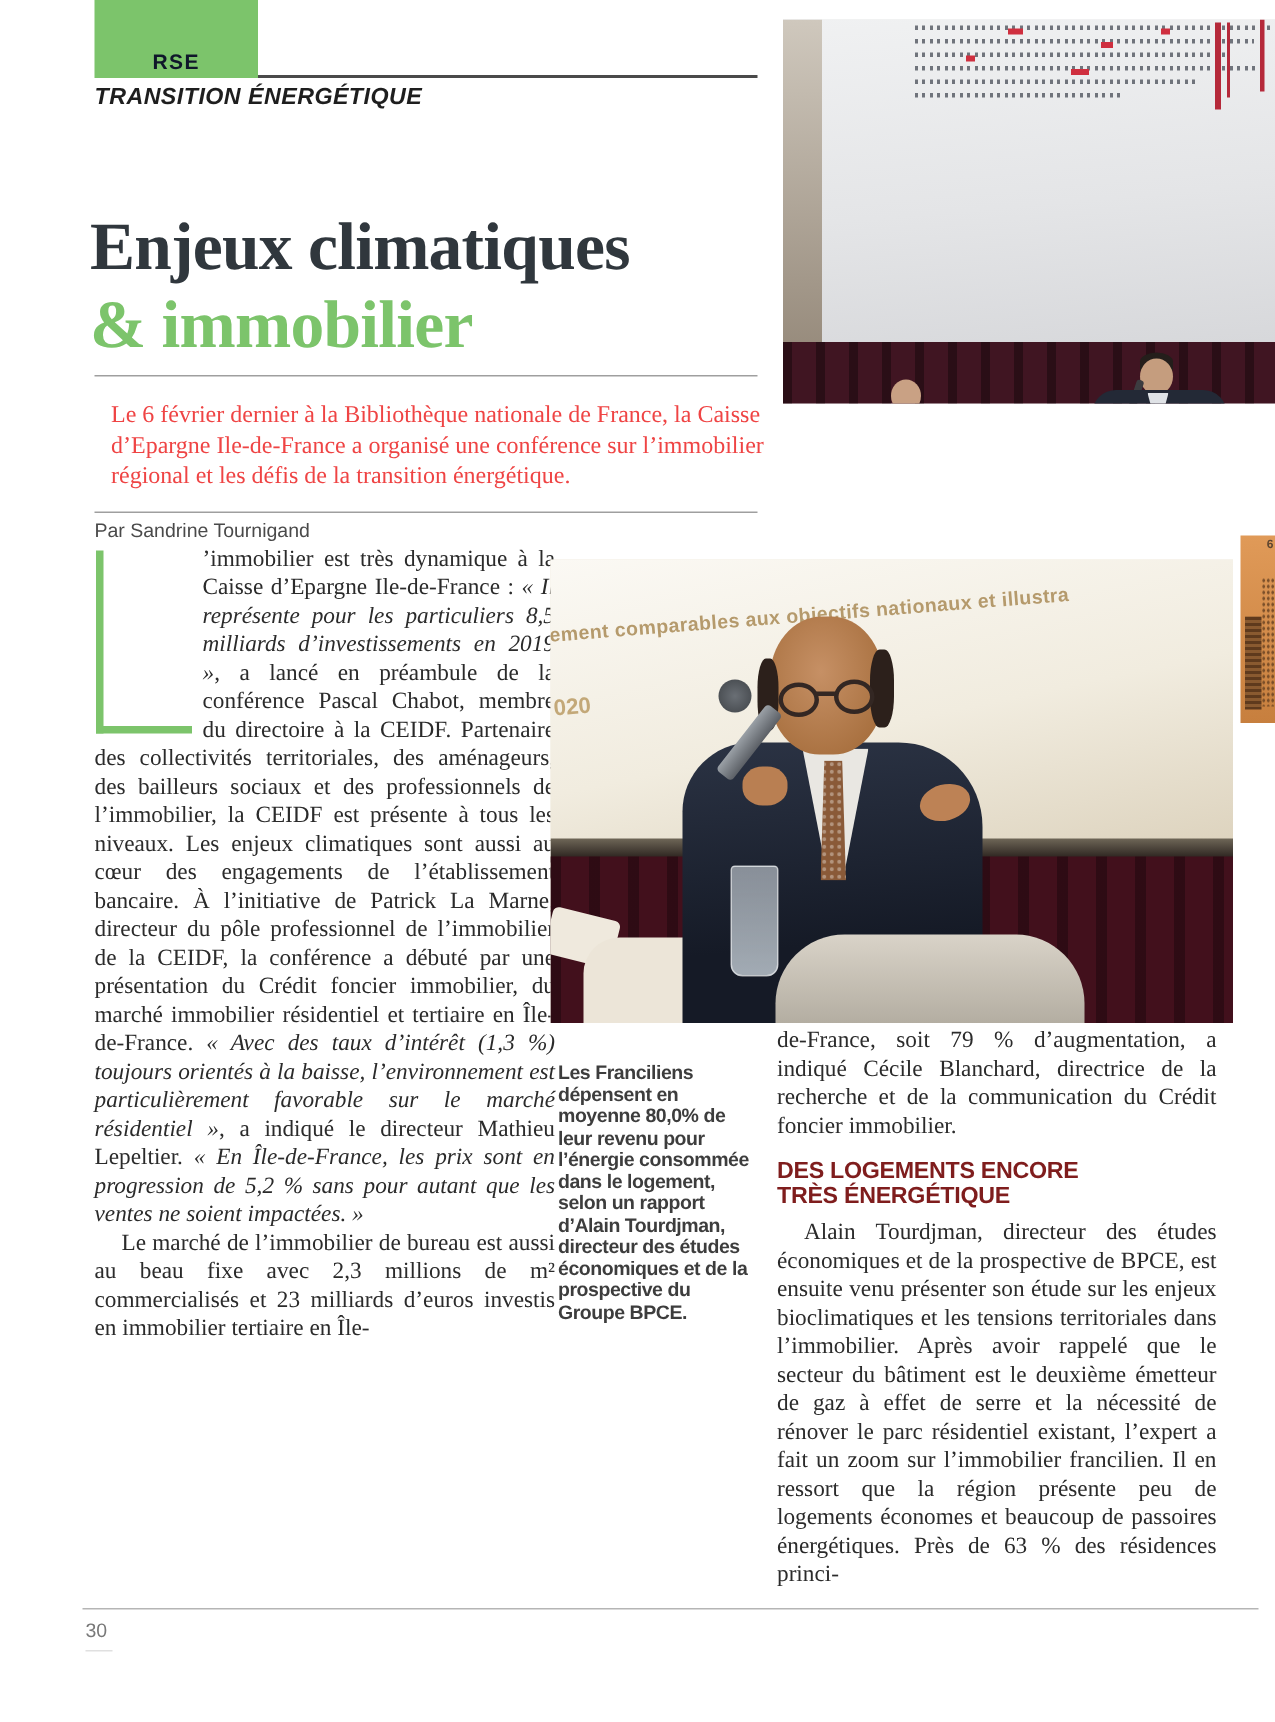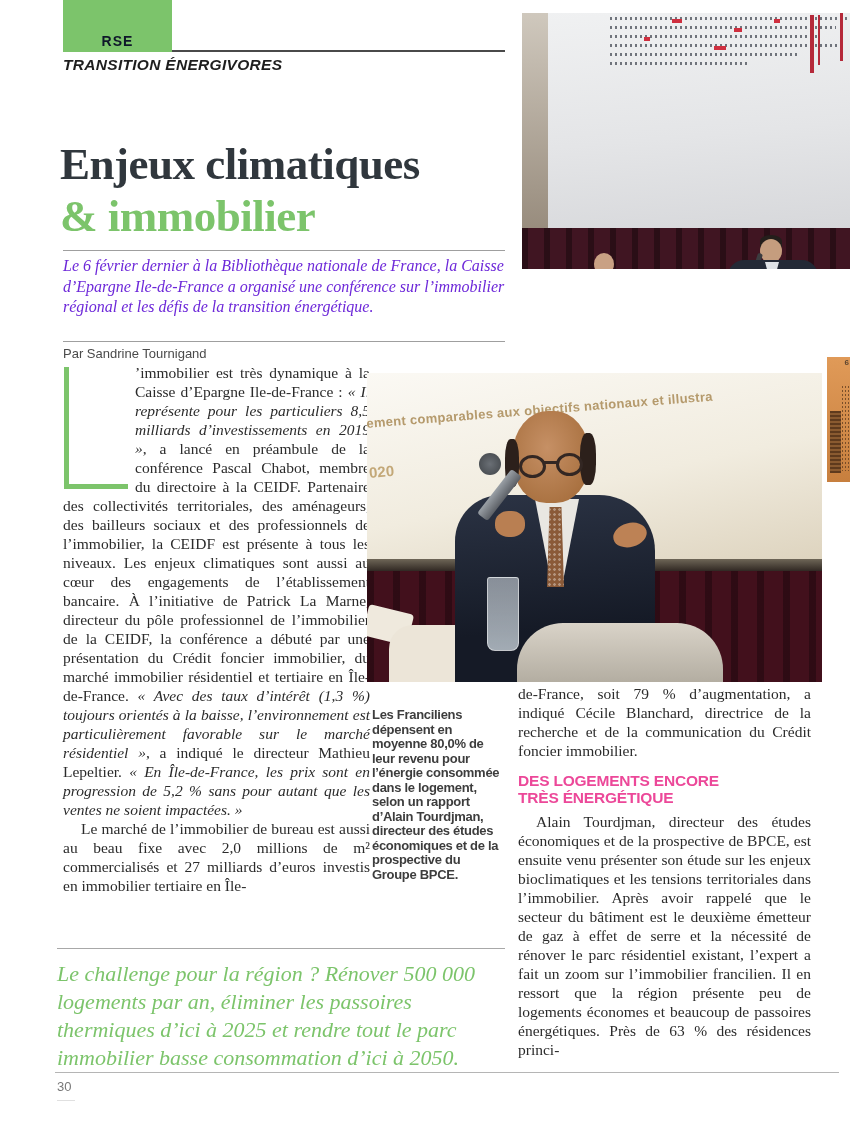--- a/index.html
+++ b/index.html
@@ -15,38 +15,38 @@
   .kicker-section{position:absolute;left:63px;top:56px;font-style:italic;font-weight:bold;
     font-size:15.5px;color:#1e1e1e;letter-spacing:0.3px;}
 
   
   .title{position:absolute;left:60px;top:138px;margin:0;font-family:"Liberation Serif",serif;
     font-weight:bold;font-size:45px;line-height:52px;letter-spacing:-0.5px;}
   .title .t1{color:#30373d;text-align:right;}
   .title .t2{color:#7cc46b;}
   .rule{position:absolute;border-top:1px solid #9f9f9f;}
   .rule1{left:63px;top:250px;width:442px;}
-  .standfirst{position:absolute;left:63px;top:256px;width:442px;margin:0;
-    font-family:"Liberation Serif",serif;font-style:italic;font-size:16px;line-height:20.5px;color:#6d28d9;}
+  .standfirst{position:absolute;left:63px;top:256px;width:442px;margin:11px;
+    font-family:"Liberation Serif",serif;font-size:16px;line-height:20.5px;color:#ef4444;}
   .rule2{left:63px;top:341px;width:442px;}
   .byline{position:absolute;left:63px;top:346px;margin:0;font-size:13px;color:#4a4a4a;}
 
   
   .para{font-family:"Liberation Serif",serif;font-size:15.5px;line-height:19px;color:#2b2b2b;
     text-align:justify;margin:0;}
   .para em{font-style:italic;}
   .indent{text-indent:18px;}
   .col1{position:absolute;left:63px;top:363px;width:307px;}
   .col2{position:absolute;left:518px;top:684px;width:293px;}
 
   .dropcap-holder{float:left;width:72px;height:133px;position:relative;}
   .dropcap-holder .lv{position:absolute;left:1px;top:4px;width:5px;height:122px;background:#7cc46b;}
   .dropcap-holder .lh{position:absolute;left:1px;top:121px;width:64px;height:5px;background:#7cc46b;}
 
-  .subhead{margin:12px 0 6px 0;font-size:15.5px;line-height:17px;font-weight:bold;color:#ec4899;
+  .subhead{margin:12px 0 6px 0;font-size:15.5px;line-height:17px;font-weight:bold;color:#7f1d1d;
     letter-spacing:-0.2px;}
 
   
   .pullquote{position:absolute;left:57px;top:948px;width:448px;border-top:1px solid #a8a8a8;
     padding-top:11px;font-family:"Liberation Serif",serif;font-style:italic;font-size:22px;
     line-height:28px;color:#7cc46b;}
 
   
   .caption{position:absolute;left:372px;top:708px;width:132px;font-weight:bold;font-size:13px;
     line-height:14.5px;color:#3d3d3d;letter-spacing:-0.3px;}
@@ -157,21 +157,21 @@
 </style>
 </head>
 <body>
 
 <div class="page">
 
   <div class="kicker-badge">
     <span>RSE</span>
   </div>
   <div class="kicker-line"></div>
-  <div class="kicker-section">TRANSITION ÉNERGIVORES</div>
+  <div class="kicker-section">TRANSITION ÉNERGÉTIQUE</div>
 
   <h1 class="title"><span class="t1">Enjeux climatiques</span><br><span class="t2">&amp; immobilier</span></h1>
   <div class="rule rule1"></div>
   <p class="standfirst">Le 6 février dernier à la Bibliothèque nationale de France, la Caisse d’Epargne Ile-de-France a organisé une conférence sur l’immobilier régional et les défis de la transition énergétique.</p>
   <div class="rule rule2"></div>
   <p class="byline">Par Sandrine Tournigand</p>
 
   <div class="photo-panel">
     <div class="tp-screen">
       <div class="tp-rows">
@@ -210,21 +210,21 @@
       <div class="d4">6</div>
     </div>
   </div>
 
   <div class="col1">
     <p class="para"><span class="dropcap-holder">
           <span class="vh">L</span>
           <span class="lv"></span>
           <span class="lh"></span>
         </span><span>’immobilier est très dynamique à la Caisse d’Epargne Ile-de-France : </span><em>« Il représente pour les particuliers 8,5 milliards d’investissements en 2019 »</em><span>, a lancé en préambule de la conférence Pascal Chabot, membre du directoire à la CEIDF. Partenaire des collectivités territoriales, des aménageurs, des bailleurs sociaux et des professionnels de l’immobilier, la CEIDF est présente à tous les niveaux. Les enjeux climatiques sont aussi au cœur des engagements de l’établissement bancaire. À l’initiative de Patrick La Marne, directeur du pôle professionnel de l’immobilier de la CEIDF, la conférence a débuté par une présentation du Crédit foncier immobilier, du marché immobilier résidentiel et tertiaire en Île-de-France. </span><em>« Avec des taux d’intérêt (1,3 %) toujours orientés à la baisse, l’environnement est particulièrement favorable sur le marché résidentiel »</em><span>, a indiqué le directeur Mathieu Lepeltier. </span><em>« En Île-de-France, les prix sont en progression de 5,2 % sans pour autant que les ventes ne soient impactées. »</em></p>
-    <p class="para indent">Le marché de l’immobilier de bureau est aussi au beau fixe avec 2,0 millions de m² commercialisés et 27 milliards d’euros investis en immobilier tertiaire en Île-</p>
+    <p class="para indent">Le marché de l’immobilier de bureau est aussi au beau fixe avec 2,3 millions de m² commercialisés et 23 milliards d’euros investis en immobilier tertiaire en Île-</p>
   </div>
 
   <div class="photo-speaker">
     <div class="mp-screen"></div>
     <div class="mp-slidetext">tement comparables aux objectifs nationaux et illustra</div>
     <div class="mp-year">020</div>
     <div class="mp-stagedark"></div>
     <div class="mp-curtain"></div>
     <div class="mp-chair0"></div>
     <div class="mp-chair1"></div>
@@ -252,19 +252,18 @@
   </div>
 
   <div class="caption">Les Franciliens dépensent en moyenne 80,0% de leur revenu pour l’énergie consommée dans le logement, selon un rapport d’Alain Tourdjman, directeur des études économiques et de la prospective du Groupe BPCE.</div>
 
   <div class="col2">
     <p class="para">de-France, soit 79 % d’augmentation, a indiqué Cécile Blanchard, directrice de la recherche et de la communication du Crédit foncier immobilier.</p>
     <h3 class="subhead"><span>DES LOGEMENTS ENCORE</span><br><span>TRÈS ÉNERGÉTIQUE</span></h3>
     <p class="para indent">Alain Tourdjman, directeur des études économiques et de la prospective de BPCE, est ensuite venu présenter son étude sur les enjeux bioclimatiques et les tensions territoriales dans l’immobilier. Après avoir rappelé que le secteur du bâtiment est le deuxième émetteur de gaz à effet de serre et la nécessité de rénover le parc résidentiel existant, l’expert a fait un zoom sur l’immobilier francilien. Il en ressort que la région présente peu de logements économes et beaucoup de passoires énergétiques. Près de 63 % des résidences princi-</p>
   </div>
 
-  <div class="pullquote">Le challenge pour la région ? Rénover 500 000 logements par an, éliminer les passoires thermiques d’ici à 2025 et rendre tout le parc immobilier basse consommation d’ici à 2050.</div>
 
   <div class="footer-rule"></div>
   <div class="page-number">30</div>
   <div class="page-number-tick"></div>
 
 </div>
 
 </body></html>

